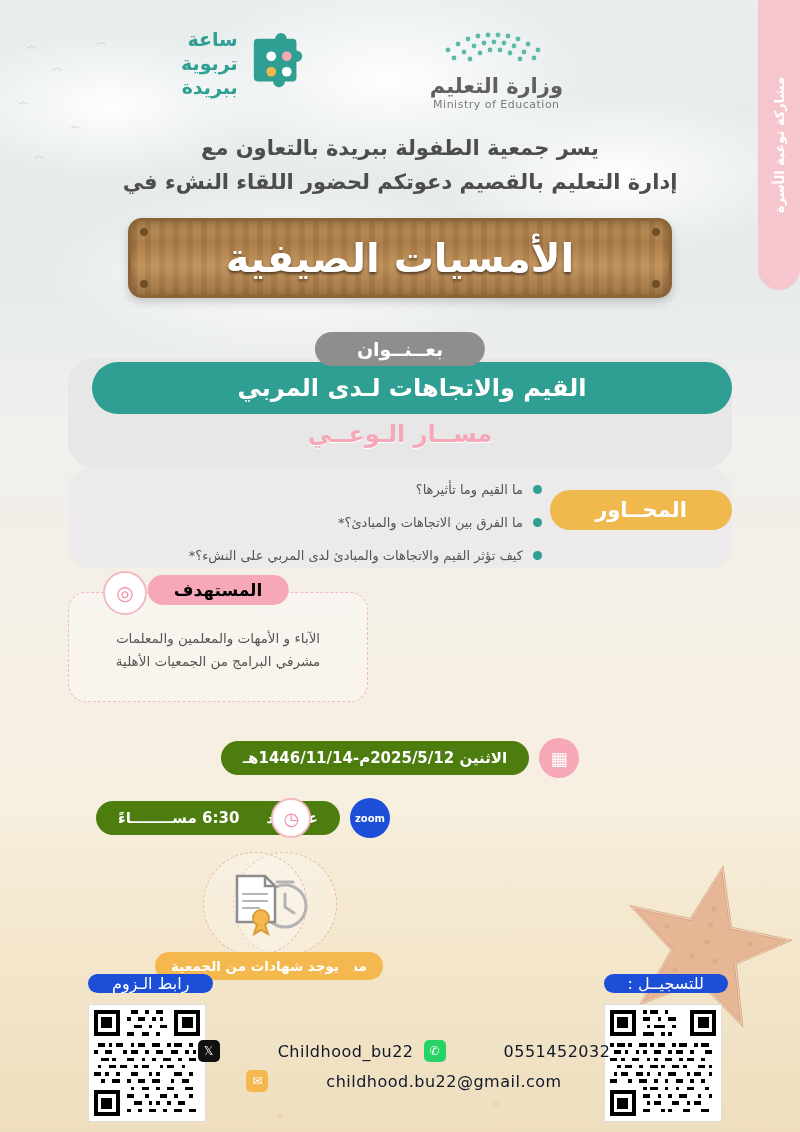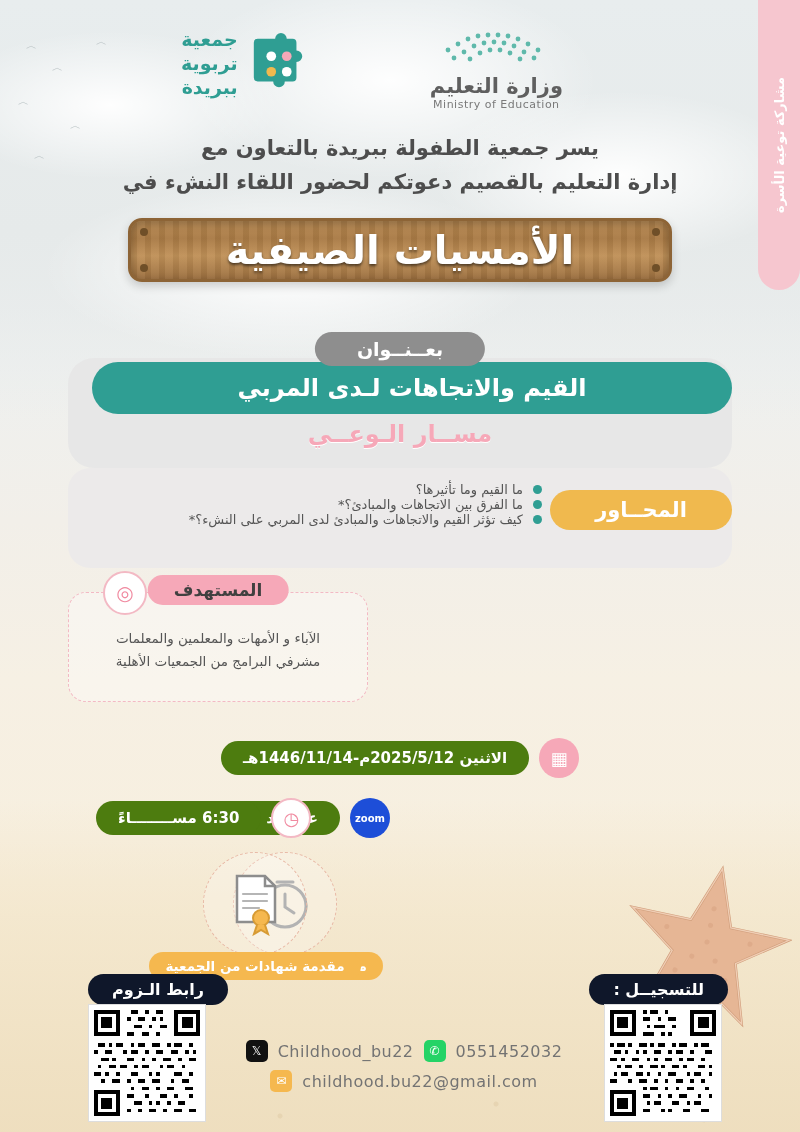--- a/index.html
+++ b/index.html
@@ -77,21 +77,21 @@
   .moe-en { color: #7a7a7a; font-size: 11px; letter-spacing: .5px; }
 
   
   .intro {
     position: absolute; top: 132px; left: 70px; right: 70px;
     text-align: center; color: #4d4d4d; font-size: 21px; line-height: 1.6;
     font-weight: bold;
   }
 
   
-  .wood-wrap { position: absolute; top: 218px; left: 128px; right: 128px; height: 64px; }
+  .wood-wrap { position: absolute; top: 218px; left: 128px; right: 128px; height: 80px; }
   .wood {
     position: absolute; inset: 0; border-radius: 14px;
     background:
       repeating-linear-gradient(90deg, rgba(0,0,0,.05) 0 6px, rgba(255,255,255,.04) 6px 14px),
       linear-gradient(180deg,#b98a52 0%, #a97a45 30%, #c09158 60%, #9d7040 100%);
     border: 3px solid #8d6436;
     box-shadow: 0 3px 8px rgba(0,0,0,.25) inset, 0 4px 10px rgba(0,0,0,.18);
   }
   .wood-title {
     position: absolute; inset: 0; display: flex; align-items: center; justify-content: center;
@@ -129,39 +129,39 @@
     background: #eceaea; border-radius: 22px;
   }
   .mahawer-pill {
     position: absolute; top: 490px; right: 68px; width: 182px; height: 40px;
     background: #f0b94e; border-radius: 22px;
     display: flex; align-items: center; justify-content: center;
     color: #fff; font-size: 21px; font-weight: bold; letter-spacing: 3px;
   }
   .mahawer-list {
     position: absolute; top: 476px; right: 258px; left: 86px;
-    display: flex; flex-direction: column; gap: 0; padding-top: 6px; justify-content: center;
+    display: flex; flex-direction: column; gap: 18px; padding-top: 6px; justify-content: center;
   }
   .mahawer-item {
     display: flex; align-items: center; justify-content: flex-start; gap: 10px;
     color: #555; font-size: 13px; direction: rtl;
   }
   .dot { width: 9px; height: 9px; border-radius: 50%; background: #2f9e93; flex: 0 0 auto; }
 
   
   .box {
     position: absolute; top: 592px; width: 300px; height: 110px;
     border: 1.6px dashed #f3b9c4; border-radius: 18px;
     background: rgba(255,255,255,.35);
   }
   .box.right { right: 68px; }
   .box.left { left: 68px; }
   .box-head {
     position: absolute; top: -18px; left: 50%; transform: translateX(-50%);
-    background: #f6a8b8; color: #404040; border-radius: 16px;
+    background: #f6a8b8; color: #000000; border-radius: 16px;
     padding: 5px 26px; font-size: 17px; font-weight: bold; white-space: nowrap;
   }
   .box-body { padding: 34px 16px 10px; text-align: center; color: #555; font-size: 13.5px; line-height: 1.7; }
   .box-body .name { color: #3a3a3a; font-size: 18px; font-weight: bold; margin-bottom: 4px; }
   .badge-icon {
     position: absolute; top: -22px; width: 44px; height: 44px; border-radius: 50%;
     background: #fff; border: 2px solid #f3b9c4;
     display: flex; align-items: center; justify-content: center; font-size: 20px; color: #f08aa0;
   }
 
@@ -196,39 +196,39 @@
   .dash-label {
     margin-top: -18px; position: relative;
     background: #f5b84f; color: #fff; border-radius: 16px;
     padding: 6px 16px; font-size: 13.5px; font-weight: bold; display: inline-block;
   }
   .dash-left { top: 852px; left: 140px; }
   .dash-right { top: 852px; right: 400px; }
 
   
   .reg-label {
-    position: absolute; border-radius: 16px; background: #0f172a; color: #fff;
-    padding: 6px 24px; font-size: 16px; font-weight: bold;
+    position: absolute; border-radius: 16px; background: #1d4ed8; color: #fff;
+    padding: 0 24px; font-size: 16px; font-weight: normal;
   }
   .reg-right { top: 974px; right: 72px; }
   .reg-left { top: 974px; left: 88px; }
   .qr {
     position: absolute; width: 118px; height: 118px; background: #fff; padding: 5px;
     border: 1px solid #ddd;
   }
   .qr-right { top: 1004px; right: 78px; }
   .qr-left { top: 1004px; left: 88px; }
   .qr canvas, .qr .qrimg { width: 100%; height: 100%; display: block; }
 
   .contacts {
     position: absolute; top: 1040px; left: 230px; right: 222px;
     display: flex; flex-direction: column; gap: 8px; align-items: center;
   }
   .contact-line { display: flex; align-items: center; gap: 10px; direction: ltr; }
-  .contact-line .txt { color: #737373; font-size: 16px; letter-spacing: .5px; }
+  .contact-line .txt { color: #0f172a; font-size: 16px; letter-spacing: .5px; margin-left: 48px; }
   .ico {
     width: 22px; height: 22px; border-radius: 5px; display: flex;
     align-items: center; justify-content: center; color: #fff; font-size: 12px; flex: 0 0 auto;
   }
   .ico.wa { background: #25d366; }
   .ico.x { background: #111; }
   .ico.mail { background: #f5b84f; }
 </style>
 </head>
 <body>
@@ -309,21 +309,21 @@
 
     <div class="logo-assoc">
       <svg class="puzzle" viewBox="0 0 64 64">
         <path d="M10 6h18a6 6 0 0 1 12 0h6a4 4 0 0 1 4 4v8a6 6 0 0 1 0 12v16a4 4 0 0 1-4 4h-8a6 6 0 0 1-12 0H10a4 4 0 0 1-4-4V10a4 4 0 0 1 4-4z" fill="#2f9e93"></path>
         <circle cx="24" cy="24" r="5" fill="#fff"></circle>
         <circle cx="40" cy="24" r="5" fill="#f6a8b8"></circle>
         <circle cx="24" cy="40" r="5" fill="#f0b94e"></circle>
         <circle cx="40" cy="40" r="5" fill="#fff"></circle>
       </svg>
       <div class="assoc-text">
-        <div>جمعية</div>
+        <div>ساعة</div>
         <div>تربوية</div>
         <div>ببريدة</div>
       </div>
     </div>
   </div>
 
   <div class="intro">
     <div>يسر جمعية الطفولة ببريدة بالتعاون مع</div>
     <div>إدارة التعليم بالقصيم دعوتكم لحضور اللقاء النشء في</div>
   </div>
@@ -402,21 +402,21 @@
         <path d="M38 4v10h10" fill="none" stroke="#8d8d8d" stroke-width="2.5"></path>
         <g stroke="#b5b5b5" stroke-width="2.2" stroke-linecap="round">
           <path d="M16 22h24"></path>
             <path d="M16 29h24"></path>
             <path d="M16 36h16"></path>
         </g>
         <circle cx="34" cy="46" r="8" fill="#f5b84f" stroke="#d79b34" stroke-width="2"></circle>
         <path d="M30 53l-3 9 7-4 7 4-3-9" fill="#f5b84f" stroke="#d79b34" stroke-width="2"></path>
       </svg>
     </div>
-    <div class="dash-label">مقدمة شهادات من الجمعية</div>
+    <div class="dash-label">يوجد شهادات من الجمعية</div>
   </div>
 
   <div class="reg-label reg-right">للتسجيــل :</div>
   <div class="reg-label reg-left">رابط الـزوم</div>
 
   <div class="qr qr-right">
     <svg class="qrimg" viewBox="0 0 29 29" shape-rendering="crispEdges">
       <rect width="29" height="29" fill="#fff"></rect>
       <g fill="#000">
         <rect x="0" y="0" width="7" height="7"></rect>

